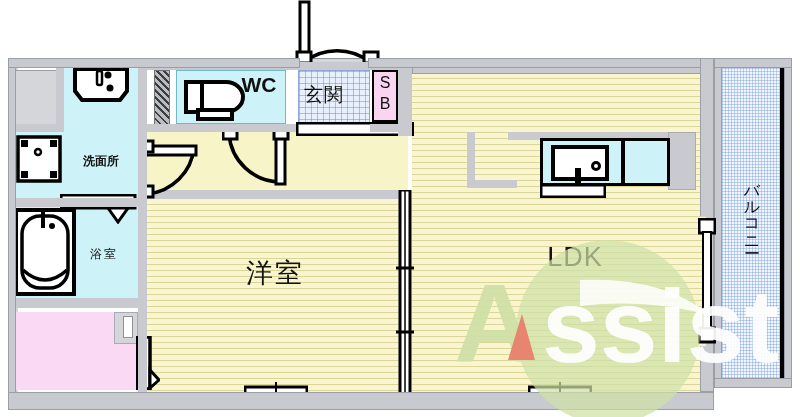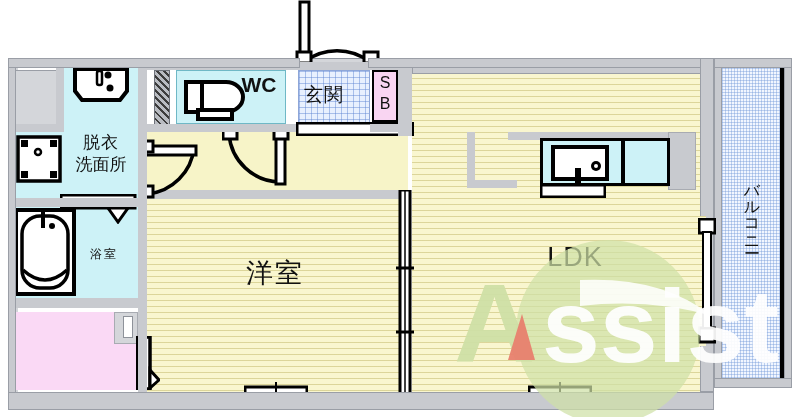--- a/index.html
+++ b/index.html
@@ -198,22 +198,21 @@
       <rect x="52" y="2" width="14" height="11" fill="#fff" stroke="#000" stroke-width="3"></rect>
     </svg>
   </div>
 
   <div class="abs hatch" style="left:154px;top:70px;width:16px;height:58px;"></div>
 
   <div class="abs r-cyan" style="left:12px;top:124px;width:128px;height:74px;"></div>
   <div class="abs r-cyan" style="left:62px;top:68px;width:78px;height:60px;"></div>
   <div class="abs r-gray" style="left:14px;top:70px;width:48px;height:56px;border:1px solid #9a9ea6;"></div>
 
-  <div class="abs lbl lbl-ja" style="left:62px;top:133px;width:78px;font-size:17px;letter-spacing:1px;">脱衣</div>
-  <div class="abs lbl lbl-ja" style="left:58px;top:155px;width:86px;font-size:17px;letter-spacing:0px;">洗面所</div>
+  <div class="abs lbl lbl-ja" style="left:58px;top:155px;width:86px;font-size:12px;letter-spacing:0px;font-weight:bold;">洗面所</div>
 
   <div class="fx" style="left:72px;top:66px;">
     <svg width="58" height="40" viewBox="0 0 58 40">
       <path d="M3 3 h52 v22 l-7 9 h-38 l-7 -9 z" fill="#fff" stroke="#000" stroke-width="4"></path>
       <rect x="25" y="5" width="5" height="14" rx="2" fill="#fff" stroke="#000" stroke-width="2.5"></rect>
       <circle cx="36" cy="9" r="3.5" fill="#000"></circle>
       <circle cx="38" cy="22" r="3.5" fill="#000"></circle>
     </svg>
   </div>
 

